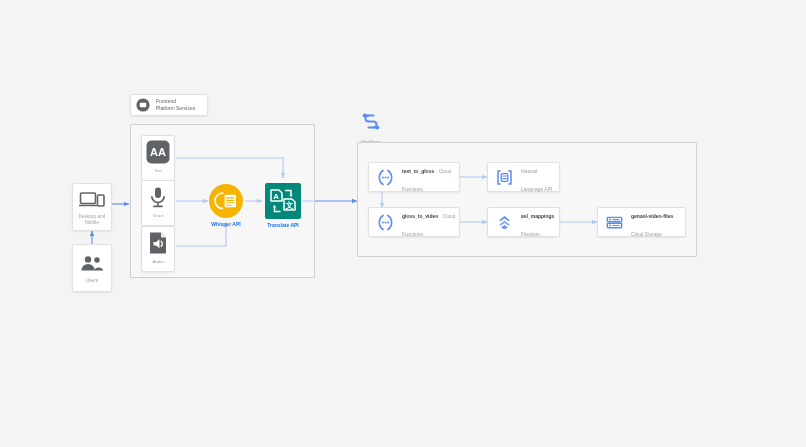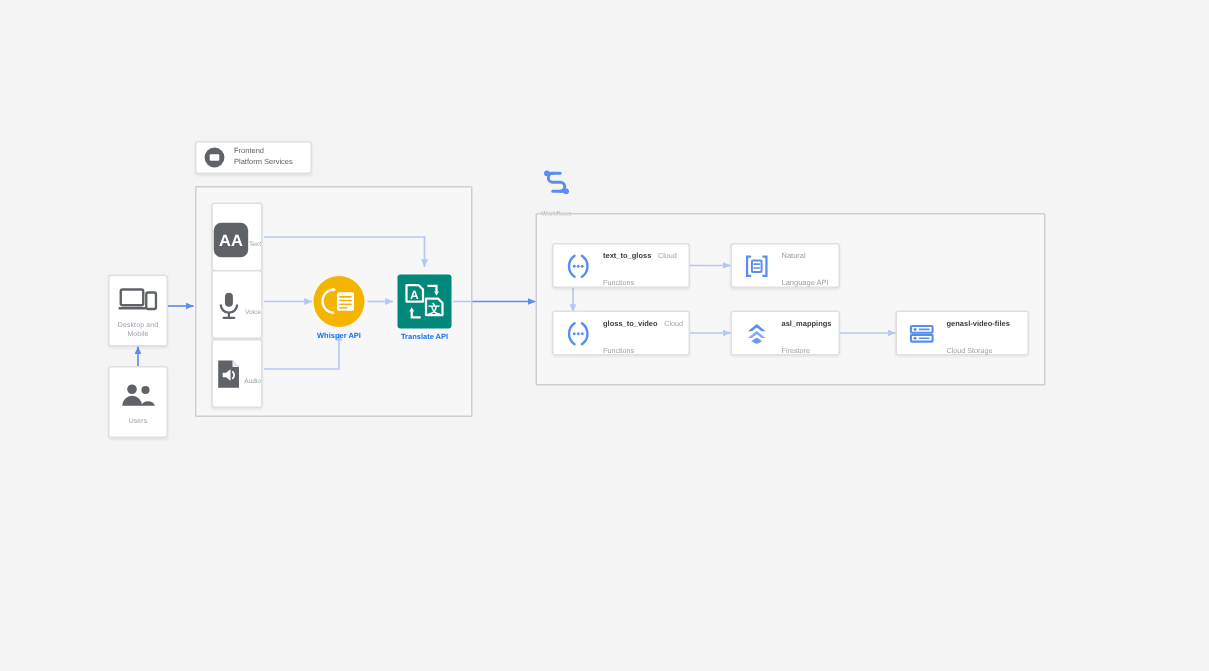--- a/index.html
+++ b/index.html
@@ -41,21 +41,21 @@
     font-size: 4.6px;
     color: #9aa0a6;
     text-align: center;
     line-height: 1.35;
     margin-top: 2px;
     letter-spacing: .1px;
   }
   
   .media {
     width: 34px; height: 46px;
-    display: flex; flex-direction: row;
+    display: flex; flex-direction: column;
     align-items: center; justify-content: flex-start;
     padding-top: 4px;
   }
   .media .glyph { width: 24px; height: 24px; display:block; }
   .media .cap {
     font-size: 4.4px; color: #9aa0a6; margin-top: 4px; text-align:center;
   }
   
   .frame {
     position: absolute;

